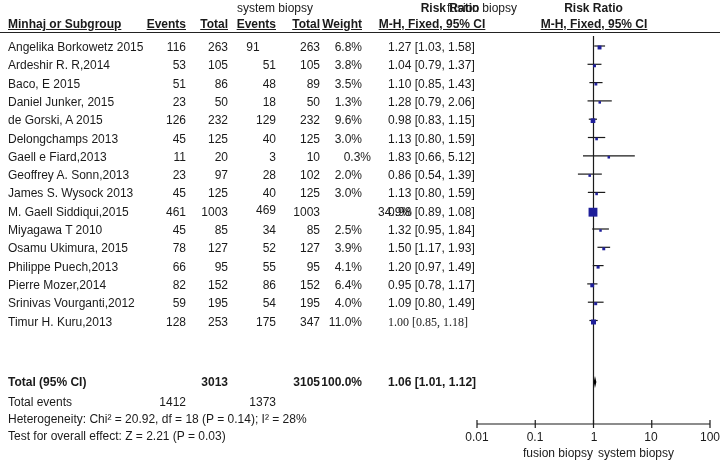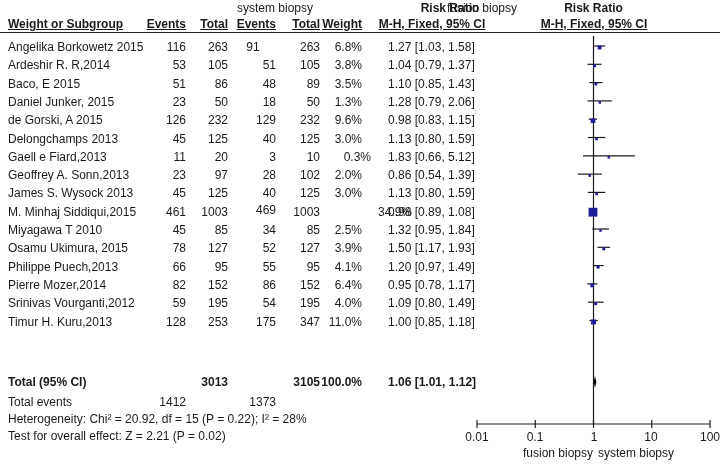--- a/index.html
+++ b/index.html
@@ -14,21 +14,21 @@
   svg#plot { position: absolute; left: 0; top: 0; }
 </style>
 </head>
 <body>
 
 <div class="t" style="left:447px;top:1px;">fusion biopsy</div>
 <div class="t" style="left:237px;top:1px;">system biopsy</div>
 <div class="t b c" style="left:405px;top:1px;width:90px;">Risk Ratio</div>
 <div class="t b c" style="left:546px;top:1px;width:95px;">Risk Ratio</div>
 
-<div class="t b hdr-u" style="left:8px;top:17px;">Weight or Subgroup</div>
+<div class="t b hdr-u" style="left:8px;top:17px;">Minhaj or Subgroup</div>
 <div class="t b hdr-u r" style="left:140px;top:17px;width:46px;">Events</div>
 <div class="t b hdr-u r" style="left:190px;top:17px;width:38px;">Total</div>
 <div class="t b hdr-u r" style="left:230px;top:17px;width:46px;">Events</div>
 <div class="t b hdr-u r" style="left:280px;top:17px;width:40px;">Total</div>
 <div class="t b hdr-u r" style="left:318px;top:17px;width:44px;">Weight</div>
 <div class="t b hdr-u c" style="left:372px;top:17px;width:120px;">M-H, Fixed, 95% CI</div>
 <div class="t b hdr-u c" style="left:534px;top:17px;width:120px;">M-H, Fixed, 95% CI</div>
 <div id="rule"></div>
 
 <div id="rows">
@@ -107,21 +107,21 @@
     <div>
       <div class="t " style="left: 8px; top: 186.4px;">James S. Wysock 2013</div>
       <div class="t r" style="left: 140px; top: 186.4px; width: 46px;">45</div>
       <div class="t r" style="left: 190px; top: 186.4px; width: 38px;">125</div>
       <div class="t r" style="left: 230px; top: 186.4px; width: 46px;">40</div>
       <div class="t r" style="left: 280px; top: 186.4px; width: 40px;">125</div>
       <div class="t r" style="left: 318px; top: 186.4px; width: 44px;">3.0%</div>
       <div class="t " style="left: 388px; top: 186.4px;">1.13 [0.80, 1.59]</div>
     </div>
     <div>
-      <div class="t " style="left: 8px; top: 204.7px;">M. Minhaj Siddiqui,2015</div>
+      <div class="t " style="left: 8px; top: 204.7px;">M. Gaell Siddiqui,2015</div>
       <div class="t r" style="left: 140px; top: 204.7px; width: 46px;">461</div>
       <div class="t r" style="left: 190px; top: 204.7px; width: 38px;">1003</div>
       <div class="t r" style="left: 230px; top: 203px; width: 46px;">469</div>
       <div class="t r" style="left: 280px; top: 204.7px; width: 40px;">1003</div>
       <div class="t r" style="left: 332px; top: 204.7px; width: 44px; margin-left: 36px;">34.9%</div>
       <div class="t " style="left: 388px; top: 204.7px;">0.98 [0.89, 1.08]</div>
     </div>
     <div>
       <div class="t " style="left: 8px; top: 223px;">Miyagawa T 2010</div>
       <div class="t r" style="left: 140px; top: 223px; width: 46px;">45</div>
@@ -167,35 +167,35 @@
       <div class="t r" style="left: 318px; top: 296.2px; width: 44px;">4.0%</div>
       <div class="t " style="left: 388px; top: 296.2px;">1.09 [0.80, 1.49]</div>
     </div>
     <div>
       <div class="t " style="left: 8px; top: 314.5px;">Timur H. Kuru,2013</div>
       <div class="t r" style="left: 140px; top: 314.5px; width: 46px;">128</div>
       <div class="t r" style="left: 190px; top: 314.5px; width: 38px;">253</div>
       <div class="t r" style="left: 230px; top: 314.5px; width: 46px;">175</div>
       <div class="t r" style="left: 280px; top: 314.5px; width: 40px;">347</div>
       <div class="t r" style="left: 318px; top: 314.5px; width: 44px;">11.0%</div>
-      <div class="t " style="left: 388px; top: 314.5px;">1.00 [0.85, 1.18]</div>
+      <div class="t " style="left: 388px; top: 314.5px; font-family: Liberation Serif, serif;">1.00 [0.85, 1.18]</div>
     </div>
   </div>
 
 <div class="t b" style="left:8px;top:375px;">Total (95% CI)</div>
 <div class="t b r" style="left:190px;top:375px;width:38px;">3013</div>
 <div class="t b r" style="left:280px;top:375px;width:40px;">3105</div>
 <div class="t b r" style="left:318px;top:375px;width:44px;">100.0%</div>
 <div class="t b" style="left:388px;top:375px;">1.06 [1.01, 1.12]</div>
 
 <div class="t" style="left:8px;top:395px;">Total events</div>
 <div class="t r" style="left:140px;top:395px;width:46px;">1412</div>
 <div class="t r" style="left:230px;top:395px;width:46px;">1373</div>
-<div class="t" style="left:8px;top:412px;">Heterogeneity: Chi² = 20.92, df = 15 (P = 0.22); I² = 28%</div>
-<div class="t" style="left:8px;top:429px;">Test for overall effect: Z = 2.21 (P = 0.02)</div>
+<div class="t" style="left:8px;top:412px;">Heterogeneity: Chi² = 20.92, df = 18 (P = 0.14); I² = 28%</div>
+<div class="t" style="left:8px;top:429px;">Test for overall effect: Z = 2.21 (P = 0.03)</div>
 
 <div class="t c" style="left:457px;top:430px;width:40px;">0.01</div>
 <div class="t c" style="left:515px;top:430px;width:40px;">0.1</div>
 <div class="t c" style="left:574px;top:430px;width:40px;">1</div>
 <div class="t c" style="left:631px;top:430px;width:40px;">10</div>
 <div class="t c" style="left:690px;top:430px;width:40px;">100</div>
 <div class="t" style="left:523px;top:446px;">fusion biopsy</div>
 <div class="t" style="left:598px;top:446px;">system biopsy</div>
 
 <svg id="plot" width="720" height="464">

